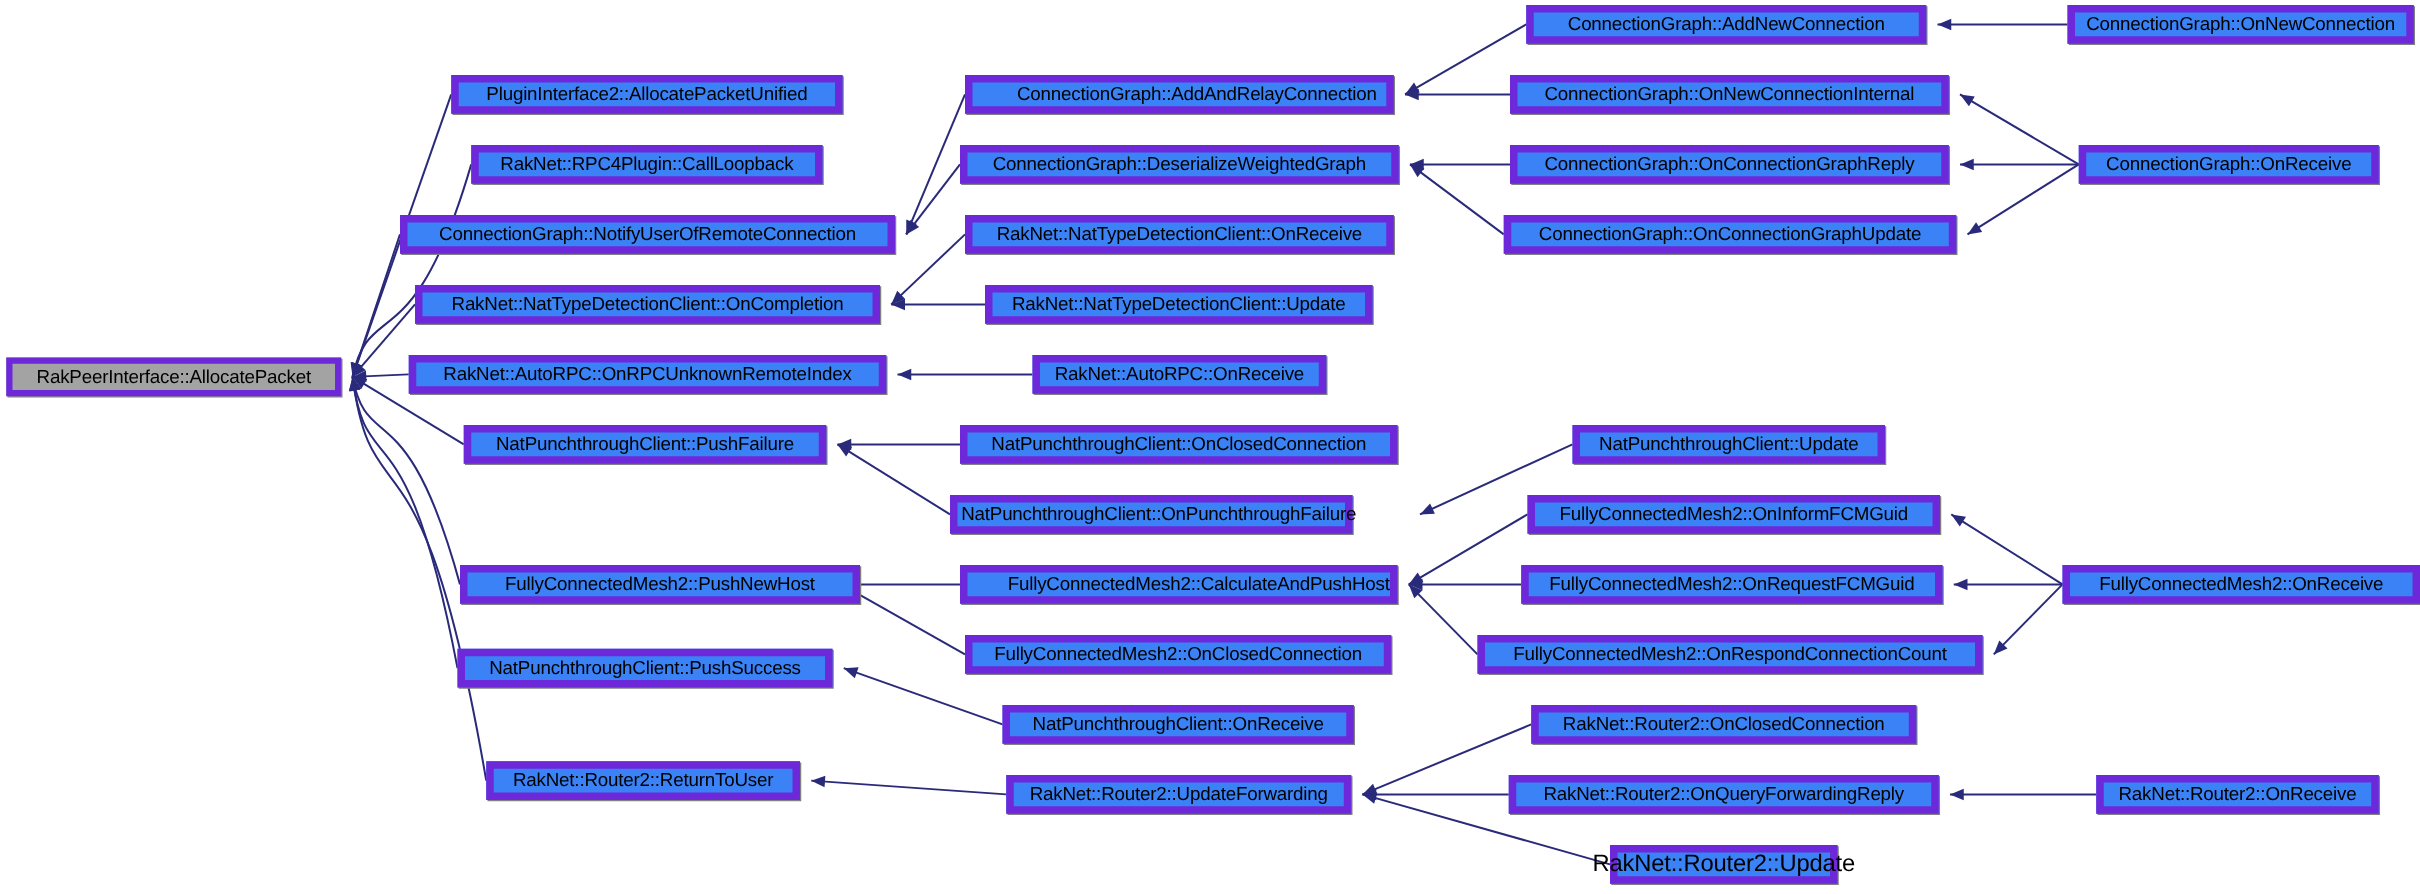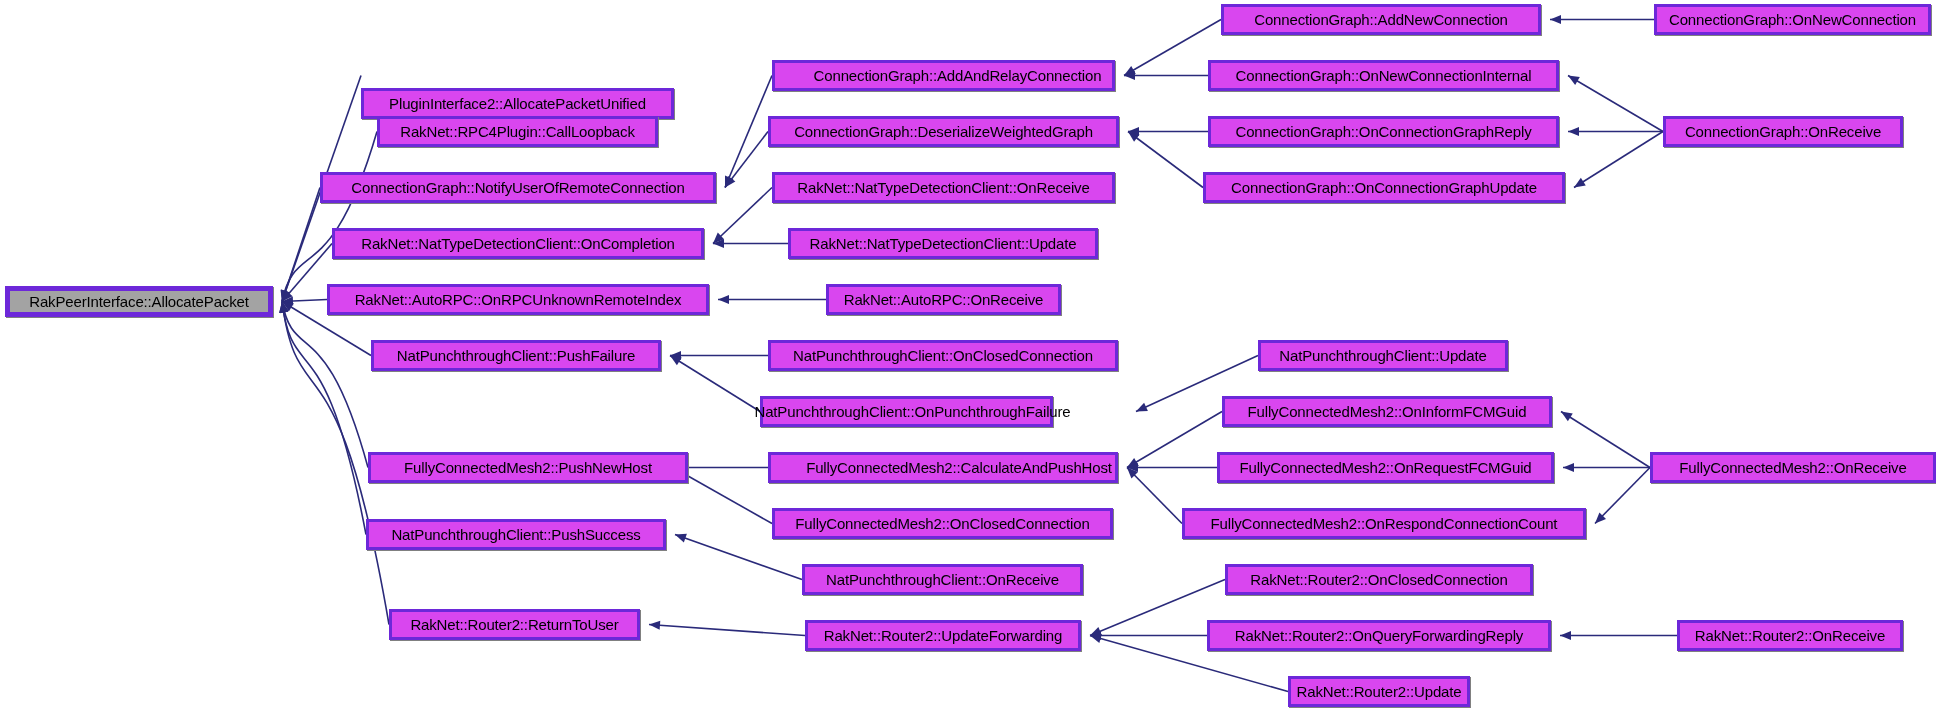--- a/index.html
+++ b/index.html
@@ -14,22 +14,22 @@
   }
   #edges{
     position:absolute;
     left:0;top:0;
     width:1936px;height:715px;
     pointer-events:none;
   }
   .node{
     position:absolute;
     box-sizing:border-box;
-    border:3px solid #6d28d9;
-    background:#d946ef;
+    border:6px solid #6d28d9;
+    background:#3b82f6;
     color:#000000;
     font-family:"Liberation Sans",sans-serif;
     font-size:15px;
     line-height:1;
     white-space:nowrap;
     display:flex;
     align-items:center;
     justify-content:center;
     height:31px;
     box-shadow:1px 1px 0 0 #808080;
@@ -204,21 +204,21 @@
       </g>
       <g>
         <path d="M 1677 635.5 L 1560 635.5" fill="none" stroke="#2a2a7a" stroke-width="1.6"></path>
         <polygon points="0,0 -11,-4.6 -11,4.6" fill="#2a2a7a" transform="translate(1560,635.5) rotate(180)"></polygon>
       </g>
     </svg>
   <div id="nodes">
       <div class="node root" style="left: 5px; top: 286px; width: 268px;">
         <span class="lbl">RakPeerInterface::AllocatePacket</span>
       </div>
-      <div class="node" style="left: 361px; top: 60px; width: 313px; margin-top: 28px;">
+      <div class="node" style="left: 361px; top: 60px; width: 313px;">
         <span class="lbl">PluginInterface2::AllocatePacketUnified</span>
       </div>
       <div class="node" style="left: 377px; top: 116px; width: 281px;">
         <span class="lbl">RakNet::RPC4Plugin::CallLoopback</span>
       </div>
       <div class="node" style="left: 320px; top: 172px; width: 396px;">
         <span class="lbl">ConnectionGraph::NotifyUserOfRemoteConnection</span>
       </div>
       <div class="node" style="left: 332px; top: 228px; width: 372px;">
         <span class="lbl">RakNet::NatTypeDetectionClient::OnCompletion</span>
@@ -249,21 +249,21 @@
       </div>
       <div class="node" style="left: 788px; top: 228px; width: 310px;">
         <span class="lbl">RakNet::NatTypeDetectionClient::Update</span>
       </div>
       <div class="node" style="left: 826px; top: 284px; width: 235px;">
         <span class="lbl">RakNet::AutoRPC::OnReceive</span>
       </div>
       <div class="node" style="left: 768px; top: 340px; width: 350px;">
         <span class="lbl">NatPunchthroughClient::OnClosedConnection</span>
       </div>
-      <div class="node" style="left: 760px; top: 396px; width: 293px; padding-left: 12px;">
+      <div class="node" style="left: 760px; top: 396px; width: 322px; padding-left: 12px;">
         <span class="lbl">NatPunchthroughClient::OnPunchthroughFailure</span>
       </div>
       <div class="node" style="left: 768px; top: 452px; width: 350px; padding-left: 32px;">
         <span class="lbl">FullyConnectedMesh2::CalculateAndPushHost</span>
       </div>
       <div class="node" style="left: 772px; top: 508px; width: 341px;">
         <span class="lbl">FullyConnectedMesh2::OnClosedConnection</span>
       </div>
       <div class="node" style="left: 802px; top: 564px; width: 281px;">
         <span class="lbl">NatPunchthroughClient::OnReceive</span>
@@ -295,21 +295,21 @@
       <div class="node" style="left: 1182px; top: 508px; width: 404px;">
         <span class="lbl">FullyConnectedMesh2::OnRespondConnectionCount</span>
       </div>
       <div class="node" style="left: 1225px; top: 564px; width: 308px;">
         <span class="lbl">RakNet::Router2::OnClosedConnection</span>
       </div>
       <div class="node" style="left: 1207px; top: 620px; width: 344px;">
         <span class="lbl">RakNet::Router2::OnQueryForwardingReply</span>
       </div>
       <div class="node" style="left: 1288px; top: 676px; width: 182px;">
-        <span class="lbl" style="font-size: 15px;">RakNet::Router2::Update</span>
+        <span class="lbl" style="font-size: 19px;">RakNet::Router2::Update</span>
       </div>
       <div class="node" style="left: 1654px; top: 4px; width: 277px;">
         <span class="lbl">ConnectionGraph::OnNewConnection</span>
       </div>
       <div class="node" style="left: 1663px; top: 116px; width: 240px;">
         <span class="lbl">ConnectionGraph::OnReceive</span>
       </div>
       <div class="node" style="left: 1650px; top: 452px; width: 286px;">
         <span class="lbl">FullyConnectedMesh2::OnReceive</span>
       </div>

